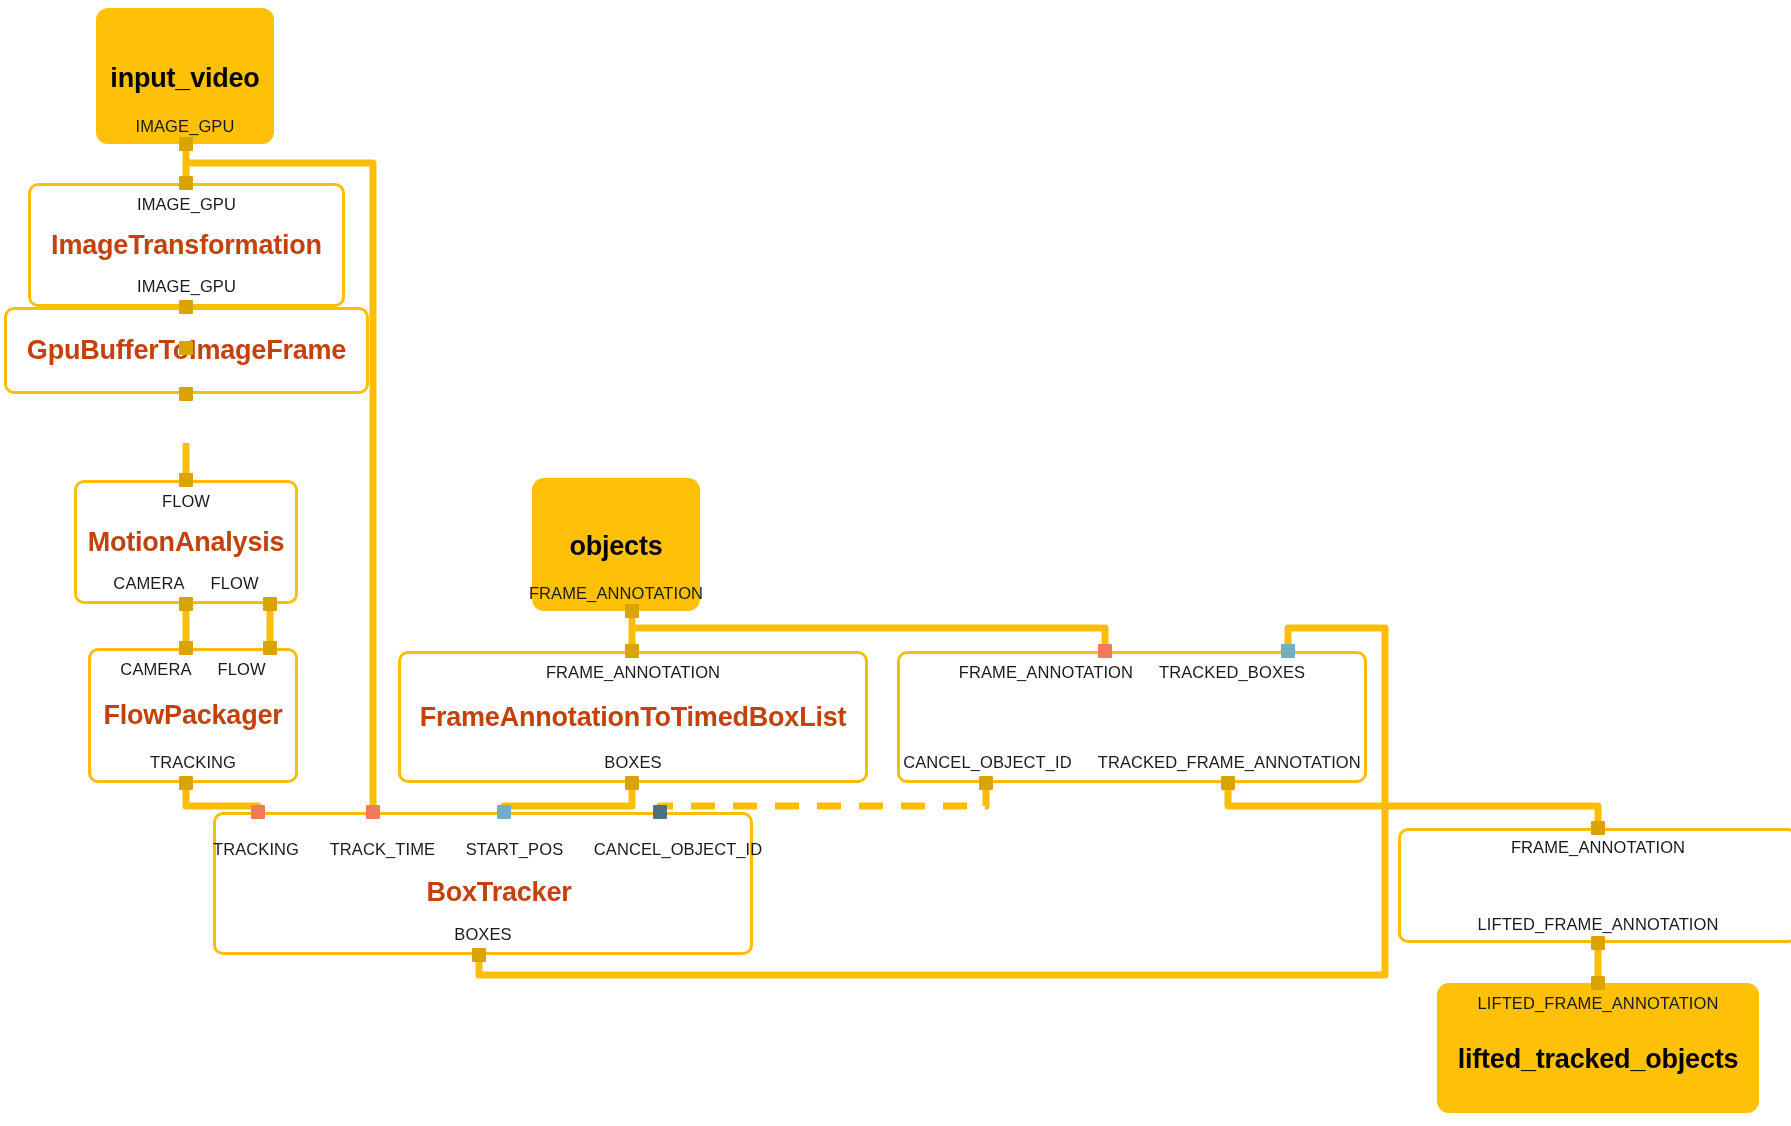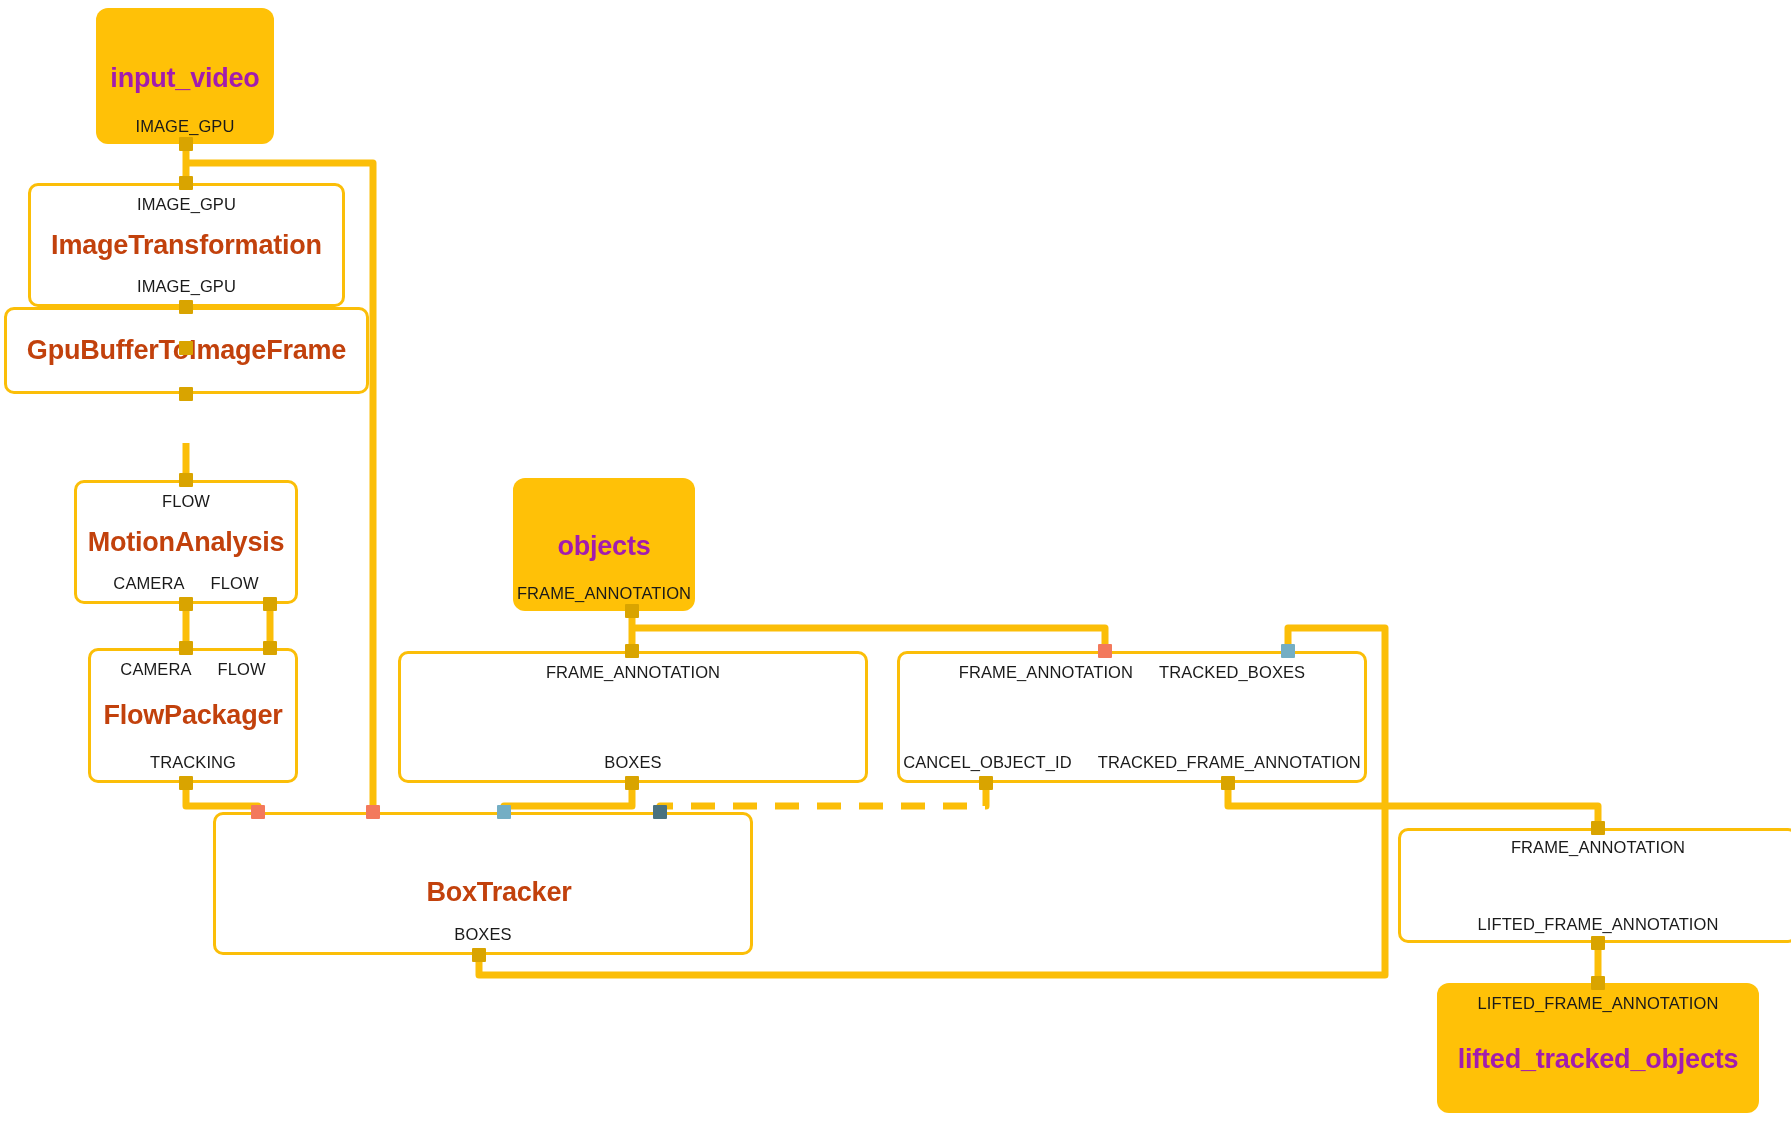--- a/index.html
+++ b/index.html
@@ -49,21 +49,21 @@
   }
   .node-title {
     font-size: 27px;
     font-weight: bold;
     color: #c2410c;
     letter-spacing: -0.2px;
     white-space: nowrap;
     line-height: 1.05;
   }
   .node.stream .node-title {
-    color: #a21caf;
+    color: #000000;
   }
   .port-row {
     position: absolute;
     left: 0;
     width: 100%;
     display: flex;
     justify-content: center;
     pointer-events: none;
   }
   .port-row.top { top: 10px; }
@@ -186,32 +186,33 @@
     </div>
     <div class="node-title">FlowPackager</div>
     <div class="port-row bottom">
       <span class="port-label">TRACKING</span>
     </div>
   </div>
   <div class="port-dot c-gold" style="left:179px; top:641px;"></div>
   <div class="port-dot c-gold" style="left:263px; top:641px;"></div>
   <div class="port-dot c-gold" style="left:179px; top:776px;"></div>
 
-  <div class="node stream" style="left:513px; top:478px; width:182px; height:133px;">
+  <div class="node stream" style="left:532px; top:478px; width:168px; height:133px;">
     <div class="node-title" style="margin-top:4px;">objects</div>
     <div class="port-row bottom">
       <span class="port-label">FRAME_ANNOTATION</span>
     </div>
   </div>
   <div class="port-dot c-gold" style="left:625px; top:604px;"></div>
 
   <div class="node calculator" style="left:398px; top:651px; width:470px; height:132px;">
     <div class="port-row top">
       <span class="port-label">FRAME_ANNOTATION</span>
     </div>
+    <div class="node-title">FrameAnnotationToTimedBoxList</div>
     <div class="port-row bottom">
       <span class="port-label">BOXES</span>
     </div>
   </div>
   <div class="port-dot c-gold" style="left:625px; top:644px;"></div>
   <div class="port-dot c-gold" style="left:625px; top:776px;"></div>
 
   <div class="node calculator" style="left:897px; top:651px; width:470px; height:132px;">
     <div class="port-row top" style="justify-content:center;">
       <span class="port-label">FRAME_ANNOTATION</span>
@@ -227,20 +228,26 @@
   <div class="port-dot c-gold" style="left:979px; top:776px;"></div>
   <div class="port-dot c-gold" style="left:1221px; top:776px;"></div>
 
   <div class="node calculator" style="left:213px; top:812px; width:540px; height:143px;padding-left:32px;">
     <div class="node-title" style="margin-top:18px;">BoxTracker</div>
     <div class="port-row bottom">
       <span class="port-label">BOXES</span>
     </div>
   </div>
 
+  <div class="boxtracker-ports" style="left:213px; top:840px; width:540px; text-align:center;">
+    <span class="port-label">TRACKING</span>
+    <span class="port-label" style="margin-left:26px;">TRACK_TIME</span>
+    <span class="port-label" style="margin-left:26px;">START_POS</span>
+    <span class="port-label" style="margin-left:26px;">CANCEL_OBJECT_ID</span>
+  </div>
   <div class="port-dot c-salmon" style="left:251px; top:805px;"></div>
   <div class="port-dot c-salmon" style="left:366px; top:805px;"></div>
   <div class="port-dot c-lblue" style="left:497px; top:805px;"></div>
   <div class="port-dot c-dteal" style="left:653px; top:805px;"></div>
   <div class="port-dot c-gold" style="left:472px; top:948px;"></div>
 
   <div class="node calculator" style="left:1398px; top:828px; width:400px; height:115px;">
     <div class="port-row top" style="top:8px;">
       <span class="port-label">FRAME_ANNOTATION</span>
     </div>

